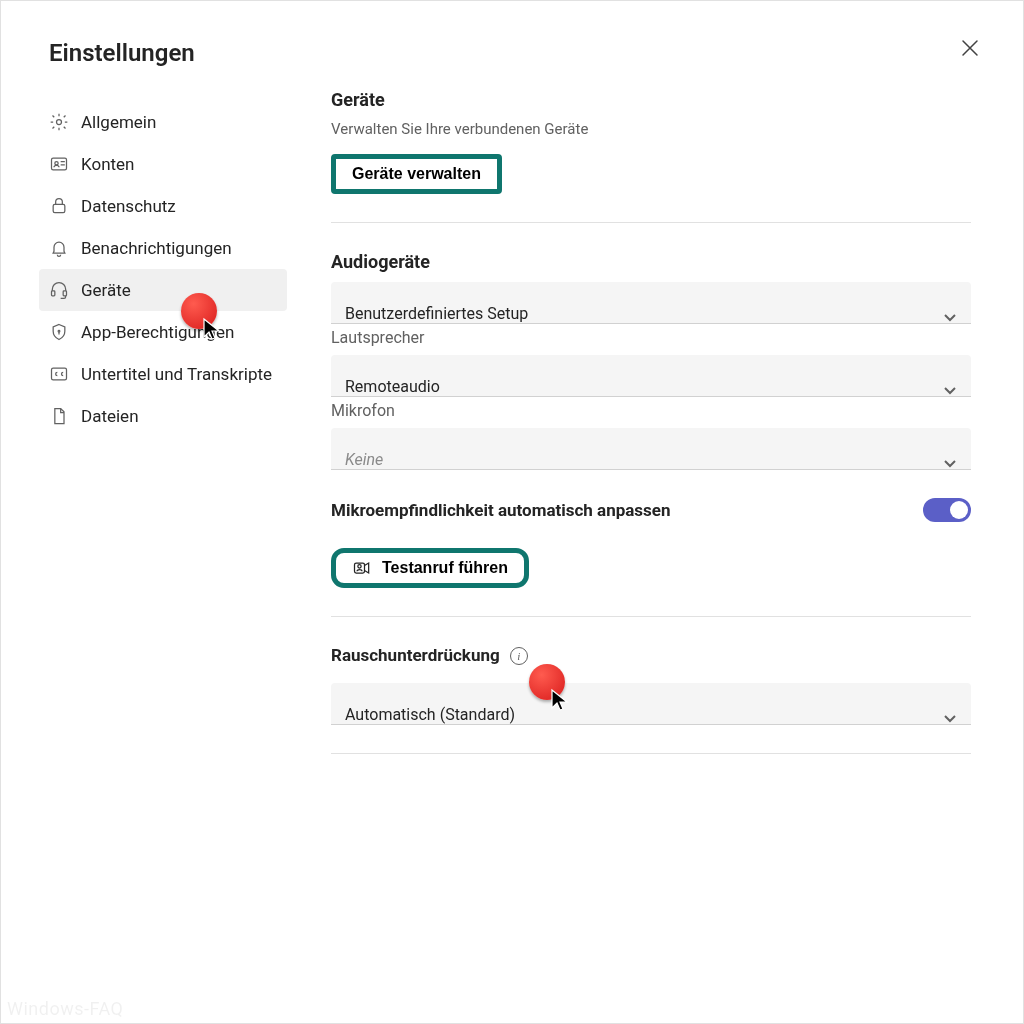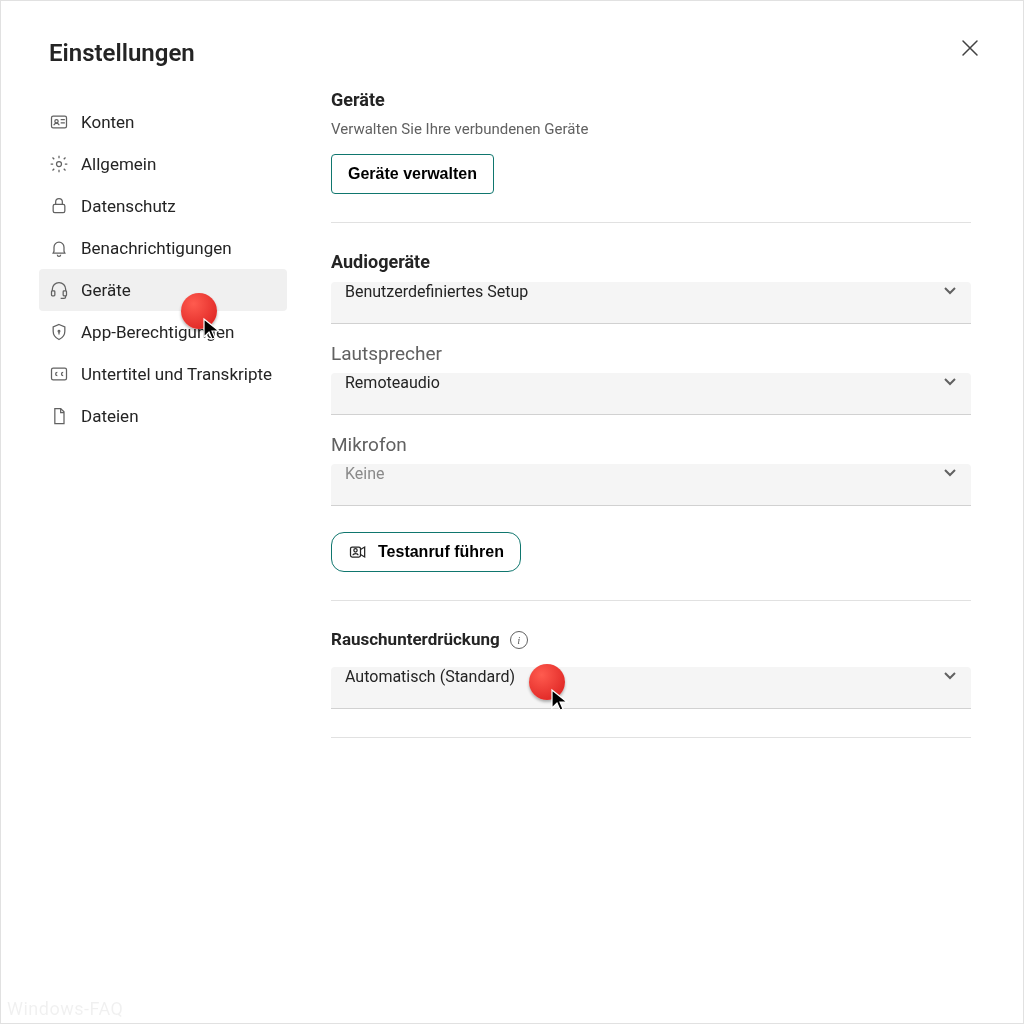--- a/index.html
+++ b/index.html
@@ -70,56 +70,56 @@
   .section-sub {
     font-size: 15px;
     color: #616161;
     margin-bottom: 16px;
   }
   .btn {
     display: inline-flex;
     align-items: center;
     height: 40px;
     padding: 0 16px;
-    border: 1px solid #0f766e;
+    border: 5px solid #0f766e;
     border-radius: 4px;
     background: #fff;
     font-size: 16px;
     font-weight: 600;
     cursor: pointer;
   }
   .btn .icon { margin-right: 10px; display:flex; }
   .btn .icon svg { width:20px; height:20px; stroke:#242424; fill:none; stroke-width:1.5;}
   .hr {
     border: none;
     border-top: 1px solid #e1e1e1;
     margin: 28px 0;
   }
   .field-label {
-    font-size: 19px;
+    font-size: 16px;
     color: #616161;
     margin-bottom: 8px;
-    margin-top: 18px;
+    margin-top: 4px;
   }
   .select {
     width: 100%;
     height: 42px;
     background: #f5f5f5;
     border: none;
     border-bottom: 1px solid #d1d1d1;
     border-radius: 4px 4px 0 0;
     padding: 0 14px;
     display: flex;
-    align-items: flex-start;
+    align-items: flex-end;
     justify-content: space-between;
     font-size: 16px;
     color: #242424;
     cursor: pointer;
   }
-  .select.muted { color: #8a8a8a; }
+  .select.muted { color: #8a8a8a; font-style: italic; }
   .chevron { width:14px; height:14px; }
   .chevron svg { width:14px; height:14px; stroke:#616161; fill:none; stroke-width:2;}
   .toggle-row {
     display: flex;
     align-items: center;
     justify-content: space-between;
     margin-top: 28px;
   }
   .toggle-row .label {
     font-size: 17px;
@@ -200,35 +200,35 @@
         </svg>
     </span>
   </div>
 
   <div class="title">Einstellungen</div>
 
   <nav class="sidebar">
     <div class="side-item">
       <span class="icon">
         <svg viewBox="0 0 24 24">
+            <circle cx="12" cy="12" r="3"></circle>
+            <path d="M12 2v3M12 19v3M4.2 4.2l2.1 2.1M17.7 17.7l2.1 2.1M2 12h3M19 12h3M4.2 19.8l2.1-2.1M17.7 6.3l2.1-2.1"></path>
+          </svg>
+      </span>
+      <span>Allgemein</span>
+    </div>
+    <div class="side-item">
+      <span class="icon">
+        <svg viewBox="0 0 24 24">
             <rect x="3" y="5" width="18" height="14" rx="2"></rect>
             <circle cx="9" cy="11" r="2"></circle>
             <path d="M6 16c0-1.5 1.5-2.5 3-2.5s3 1 3 2.5M14 9h5M14 13h5"></path>
           </svg>
       </span>
       <span>Konten</span>
-    </div>
-    <div class="side-item">
-      <span class="icon">
-        <svg viewBox="0 0 24 24">
-            <circle cx="12" cy="12" r="3"></circle>
-            <path d="M12 2v3M12 19v3M4.2 4.2l2.1 2.1M17.7 17.7l2.1 2.1M2 12h3M19 12h3M4.2 19.8l2.1-2.1M17.7 6.3l2.1-2.1"></path>
-          </svg>
-      </span>
-      <span>Allgemein</span>
     </div>
     <div class="side-item">
       <span class="icon">
         <svg viewBox="0 0 24 24">
             <rect x="5" y="10" width="14" height="10" rx="2"></rect>
             <path d="M8 10V7a4 4 0 0 1 8 0v3"></path>
           </svg>
       </span>
       <span>Datenschutz</span>
     </div>
@@ -313,20 +313,24 @@
     <div class="field-label">Mikrofon</div>
     <div class="select muted">
       <span>Keine</span>
       <span class="chevron">
         <svg viewBox="0 0 14 14">
             <path d="M2 5l5 5 5-5"></path>
           </svg>
       </span>
     </div>
 
+    <div class="toggle-row">
+      <span class="label">Mikroempfindlichkeit automatisch anpassen</span>
+      <div class="toggle"></div>
+    </div>
 
     <button class="btn" style="margin-top:26px;border-radius:13px;">
       <span class="icon">
         <svg viewBox="0 0 24 24">
             <rect x="3" y="6" width="12" height="12" rx="2"></rect>
             <circle cx="9" cy="10" r="2"></circle>
             <path d="M6 16c0-1.2 1.5-2 3-2s3 .8 3 2"></path>
             <path d="M15 9l5-3v12l-5-3"></path>
           </svg>
       </span>

